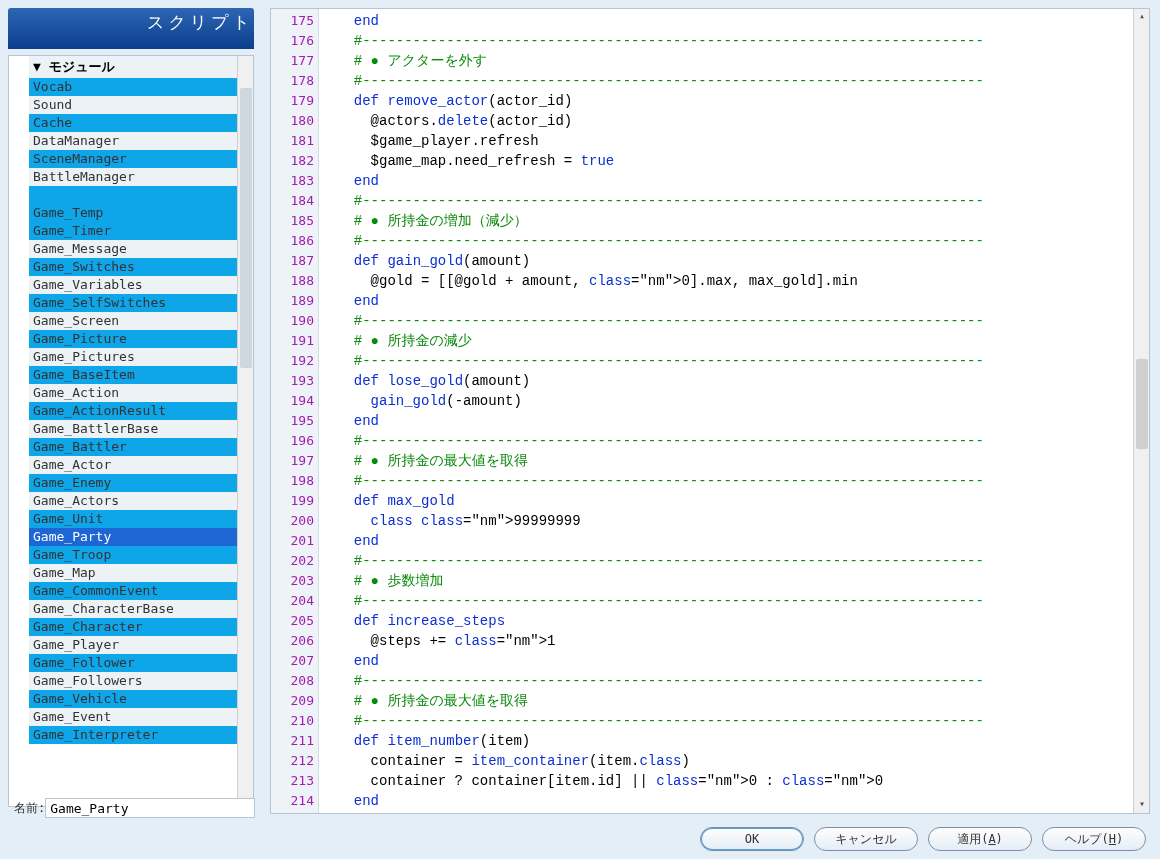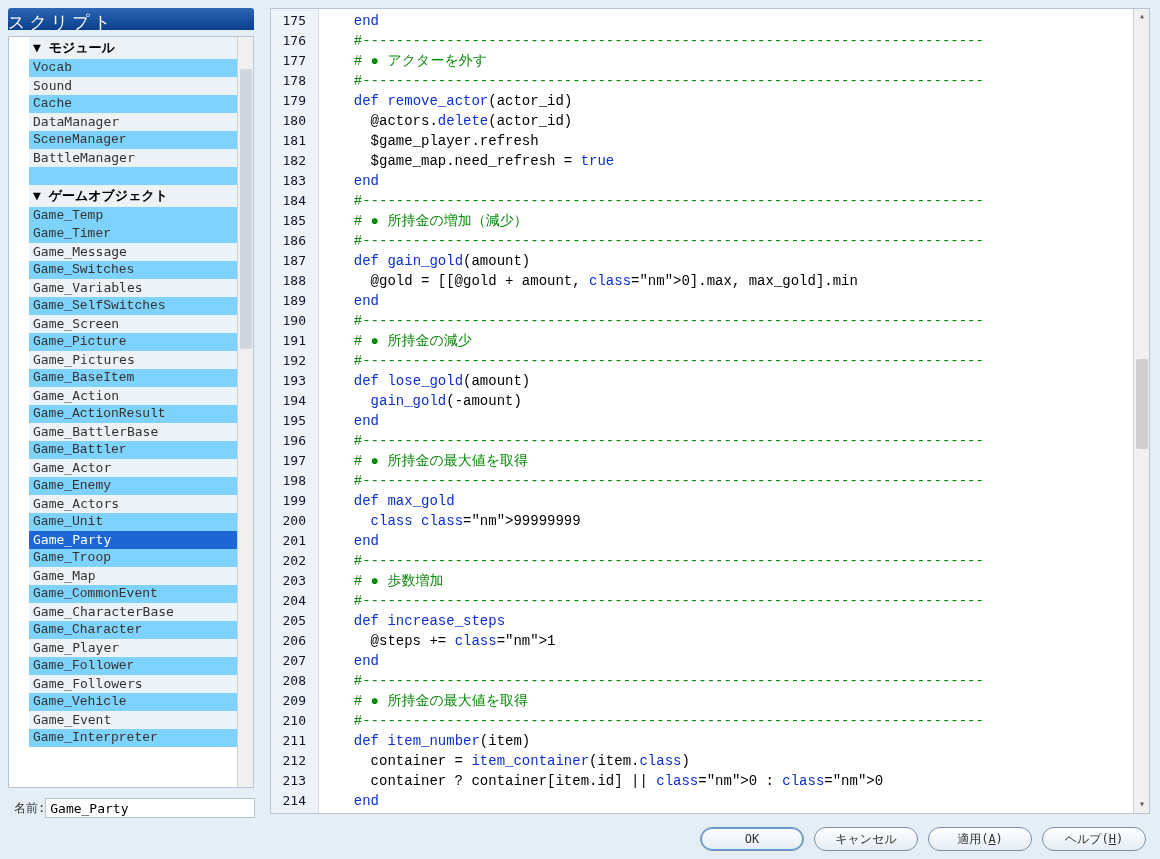--- a/index.html
+++ b/index.html
@@ -11,22 +11,22 @@
     overflow: hidden;
     position: relative;
   }
   .left-panel {
     position: absolute; left: 8px; top: 8px;
     width: 246px;
   }
   .title-bar {
     background: linear-gradient(to bottom,#2d66b4,#0a3f8d);
     color: #fff;
-    height: 22px; line-height: 28px;
-    text-align: left;
+    height: 41px; line-height: 28px;
+    text-align: right;
     font-size: 17px;
     letter-spacing: 4px;
     border-radius: 3px 3px 0 0;
   }
   .script-list-wrap {
     margin-top: 6px;
     border: 1px solid #b6c4d3;
     height: 752px;
     background: #fff;
     position: relative;
@@ -49,21 +49,21 @@
   .cat {
     padding: 2px 4px; font-weight: bold;
     background: #fff; color:#000; font-size:13px;
   }
   .item {
     padding: 1px 4px; cursor: default;
     font-size: 13px; line-height: 16px;
     white-space: nowrap;
   }
   .row-even { background: #edf2f7; }
-  .row-odd  { background: #7dd3fc; font-family: Liberation Mono, monospace; }
+  .row-odd  { background: #0ea5e9; }
   .item.selected { background: #1e66d4; color: #fff; }
   .name-row {
     position: absolute;
     left: 8px; top: 798px;
     display: flex; align-items: center; gap: 0; margin-left: 6px;
   }
   .name-row label { font-size: 12px; }
   .name-row input {
     width: 210px; height: 20px;
     border: 1px solid #b6c4d3;
@@ -77,22 +77,22 @@
     width: 880px; height: 806px;
     border: 1px solid #b6c4d3;
     background: #fff;
     display: flex;
   }
   .gutter {
     width: 48px;
     background: #eef3f8;
     border-right: 1px solid #d4dde6;
     text-align: right;
-    padding-right: 12px;
-    color: #0f172a;
+    padding-right: 4px;
+    color: #a21caf;
     font-size: 13px; line-height: 20px;
     padding-top: 2px;
     font-family: "MS Gothic", monospace;
   }
   .code {
     flex: 1;
     padding: 2px 18px;
     font-size: 14px; line-height: 20px;
     color: #000;
     white-space: pre;
@@ -142,21 +142,20 @@
   <div class="script-list-wrap">
     <div class="script-list" id="script-list">
         <div class="cat row-even">▼ モジュール</div>
         <div class="item row-odd">Vocab</div>
         <div class="item row-even">Sound</div>
         <div class="item row-odd">Cache</div>
         <div class="item row-even">DataManager</div>
         <div class="item row-odd">SceneManager</div>
         <div class="item row-even">BattleManager</div>
         <div class="item row-odd">&nbsp;</div>
-        <div class="cat row-even">▼ ゲームオブジェクト</div>
         <div class="item row-odd">Game_Temp</div>
         <div class="item row-odd">Game_Timer</div>
         <div class="item row-even">Game_Message</div>
         <div class="item row-odd">Game_Switches</div>
         <div class="item row-even">Game_Variables</div>
         <div class="item row-odd">Game_SelfSwitches</div>
         <div class="item row-even">Game_Screen</div>
         <div class="item row-odd">Game_Picture</div>
         <div class="item row-even">Game_Pictures</div>
         <div class="item row-odd">Game_BaseItem</div>

